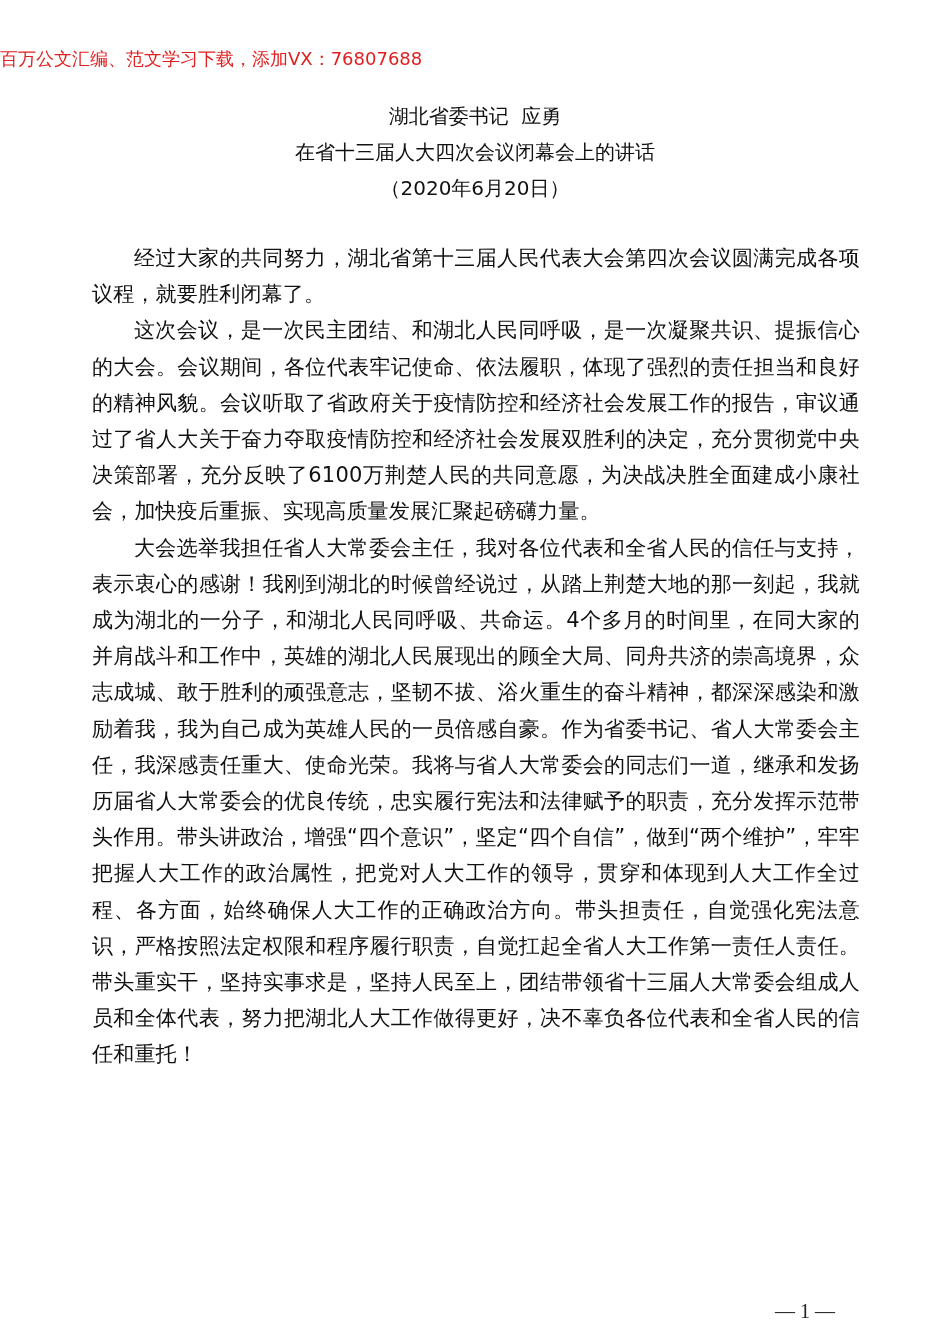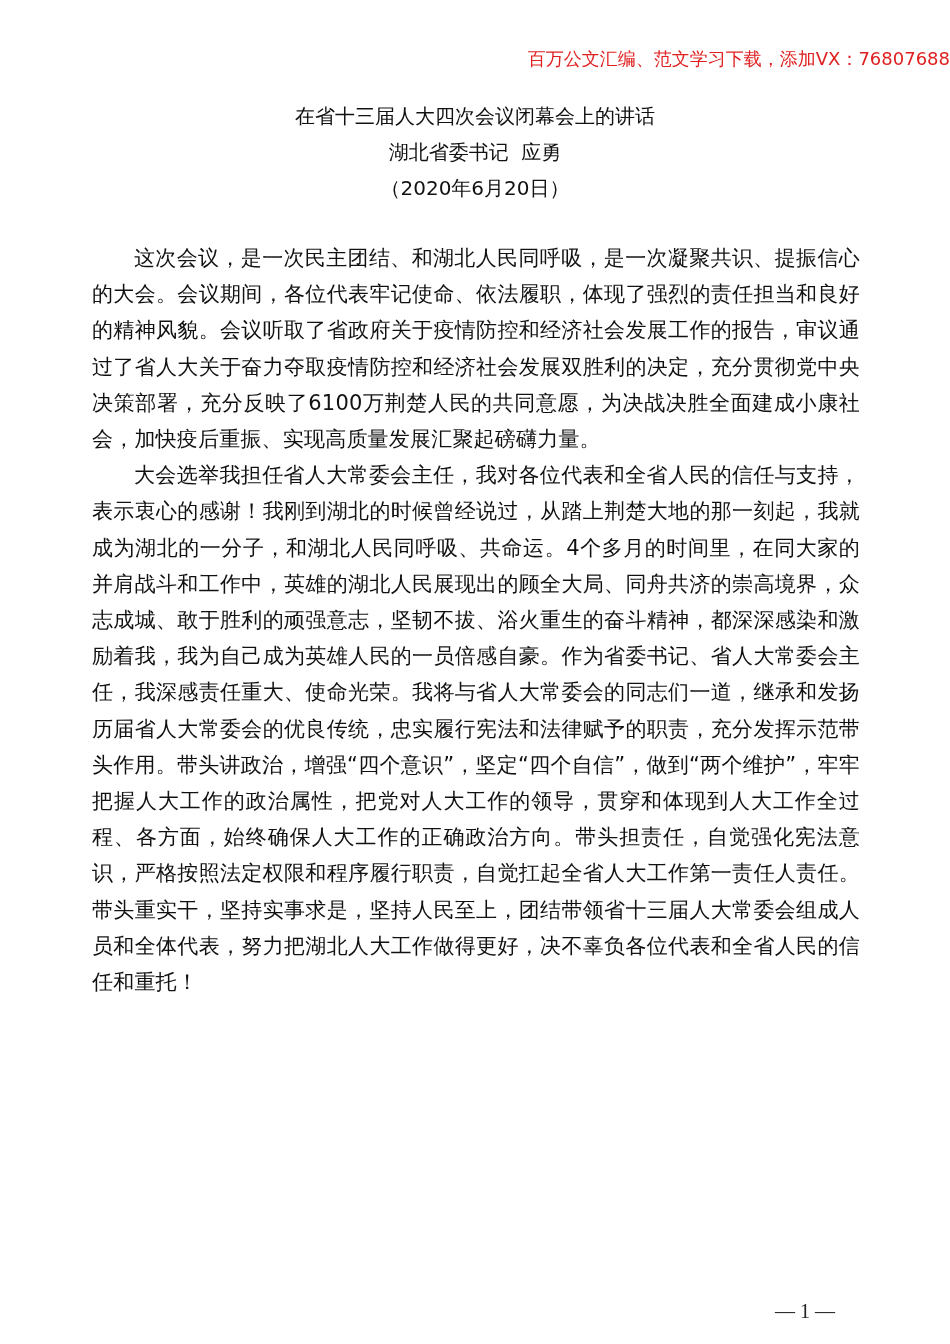--- a/index.html
+++ b/index.html
@@ -1,36 +1,37 @@
 <!DOCTYPE html>
 <html><head>
 <meta charset="utf-8">
 <style>
   html, body { margin: 0; padding: 0; background: #ffffff; }
   body { width: 950px; height: 1344px; position: relative; overflow: hidden;
          font-family: "DejaVu Sans", "Liberation Sans", sans-serif; color: #111; }
-  .watermark { position: absolute; top: 46px; left: 0; width: 950px; text-align: right;
+  .watermark { position: absolute; top: 46px; left: 0; width: 950px; text-align: left;
                font-size: 18px; line-height: 26px; color: #e02020; }
   .title-block { position: absolute; top: 98px; left: 0; width: 950px; text-align: center;
                  font-size: 20px; line-height: 36px; color: #111; }
   .body { position: absolute; top: 240px; left: 92px; width: 768px;
           font-size: 21px; line-height: 36.2px; text-align: justify; letter-spacing: 0.2px; }
   .body p { margin: 0; text-indent: 2em; }
   .page-num { position: absolute; top: 1300px; left: 760px; width: 90px; text-align: center;
               font-family: "Liberation Serif", "DejaVu Serif", serif; font-size: 20px; color: #222; }
 </style>
 </head>
 <body>
 
 <div class="watermark">百万公文汇编、范文学习下载，添加VX：76807688</div>
 
 <div class="title-block">
+  <div style="white-space:pre;">湖北省委书记  应勇</div>
   <div>在省十三届人大四次会议闭幕会上的讲话</div>
-  <div style="white-space:pre;">湖北省委书记  应勇</div>
   <div>（2020年6月20日）</div>
 </div>
 
 <div class="body">
+  <p>经过大家的共同努力，湖北省第十三届人民代表大会第四次会议圆满完成各项议程，就要胜利闭幕了。</p>
   <p>这次会议，是一次民主团结、和湖北人民同呼吸，是一次凝聚共识、提振信心的大会。会议期间，各位代表牢记使命、依法履职，体现了强烈的责任担当和良好的精神风貌。会议听取了省政府关于疫情防控和经济社会发展工作的报告，审议通过了省人大关于奋力夺取疫情防控和经济社会发展双胜利的决定，充分贯彻党中央决策部署，充分反映了6100万荆楚人民的共同意愿，为决战决胜全面建成小康社会，加快疫后重振、实现高质量发展汇聚起磅礴力量。</p>
   <p>大会选举我担任省人大常委会主任，我对各位代表和全省人民的信任与支持，表示衷心的感谢！我刚到湖北的时候曾经说过，从踏上荆楚大地的那一刻起，我就成为湖北的一分子，和湖北人民同呼吸、共命运。4个多月的时间里，在同大家的并肩战斗和工作中，英雄的湖北人民展现出的顾全大局、同舟共济的崇高境界，众志成城、敢于胜利的顽强意志，坚韧不拔、浴火重生的奋斗精神，都深深感染和激励着我，我为自己成为英雄人民的一员倍感自豪。作为省委书记、省人大常委会主任，我深感责任重大、使命光荣。我将与省人大常委会的同志们一道，继承和发扬历届省人大常委会的优良传统，忠实履行宪法和法律赋予的职责，充分发挥示范带头作用。带头讲政治，增强“四个意识”，坚定“四个自信”，做到“两个维护”，牢牢把握人大工作的政治属性，把党对人大工作的领导，贯穿和体现到人大工作全过程、各方面，始终确保人大工作的正确政治方向。带头担责任，自觉强化宪法意识，严格按照法定权限和程序履行职责，自觉扛起全省人大工作第一责任人责任。带头重实干，坚持实事求是，坚持人民至上，团结带领省十三届人大常委会组成人员和全体代表，努力把湖北人大工作做得更好，决不辜负各位代表和全省人民的信任和重托！</p>
 </div>
 
 <div class="page-num">— 1 —</div>
 
 </body></html>

